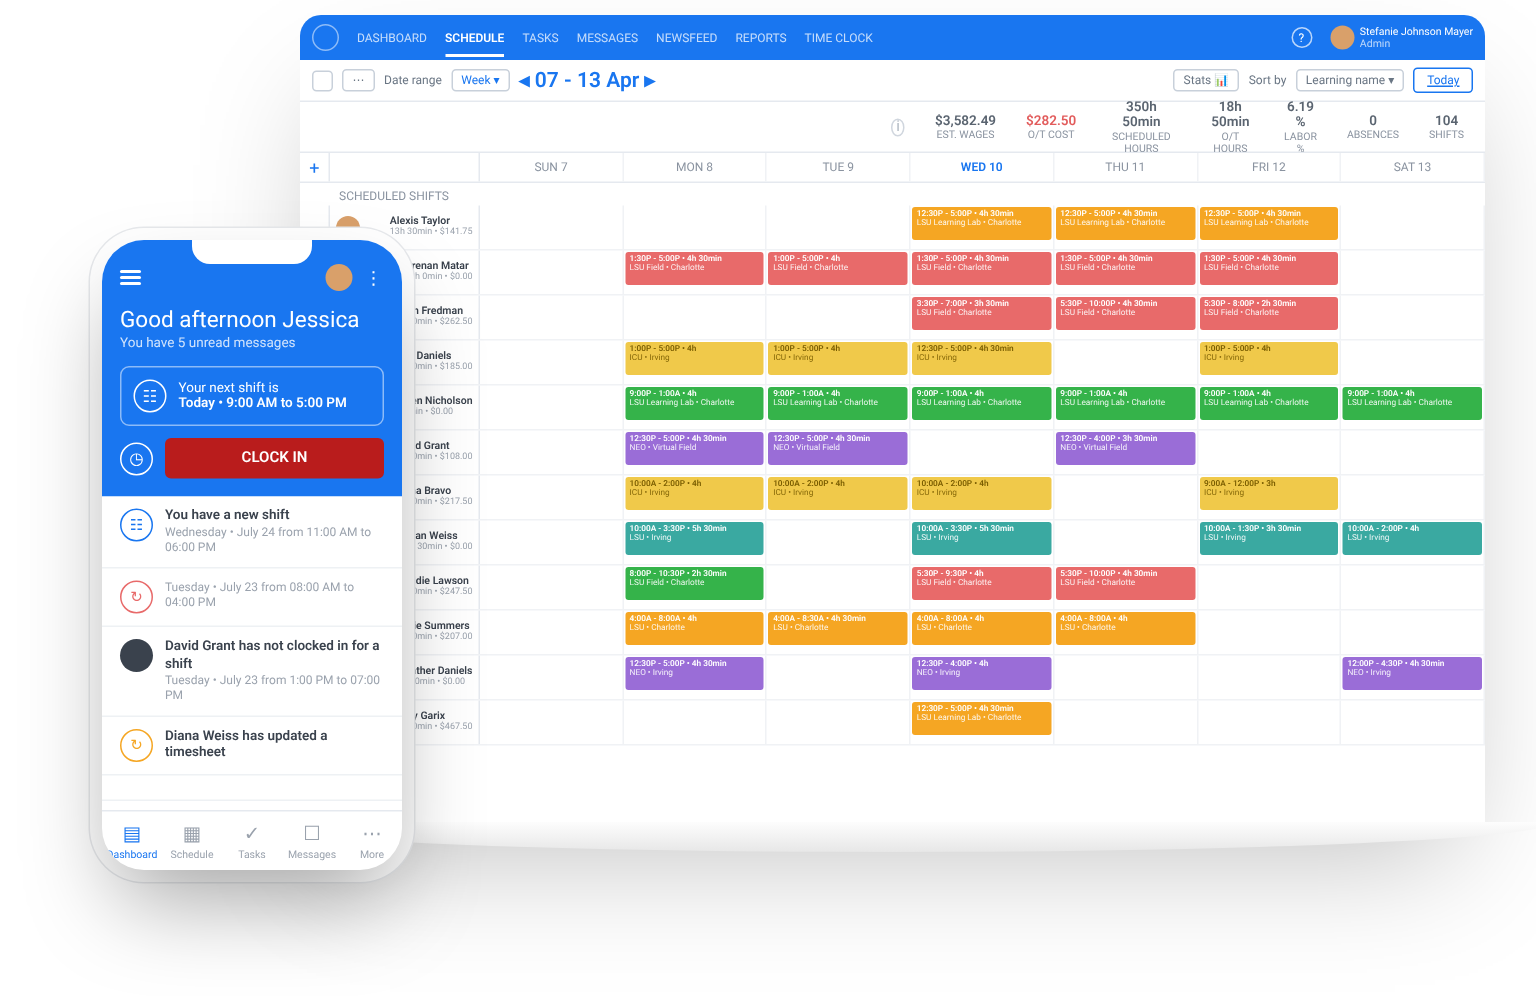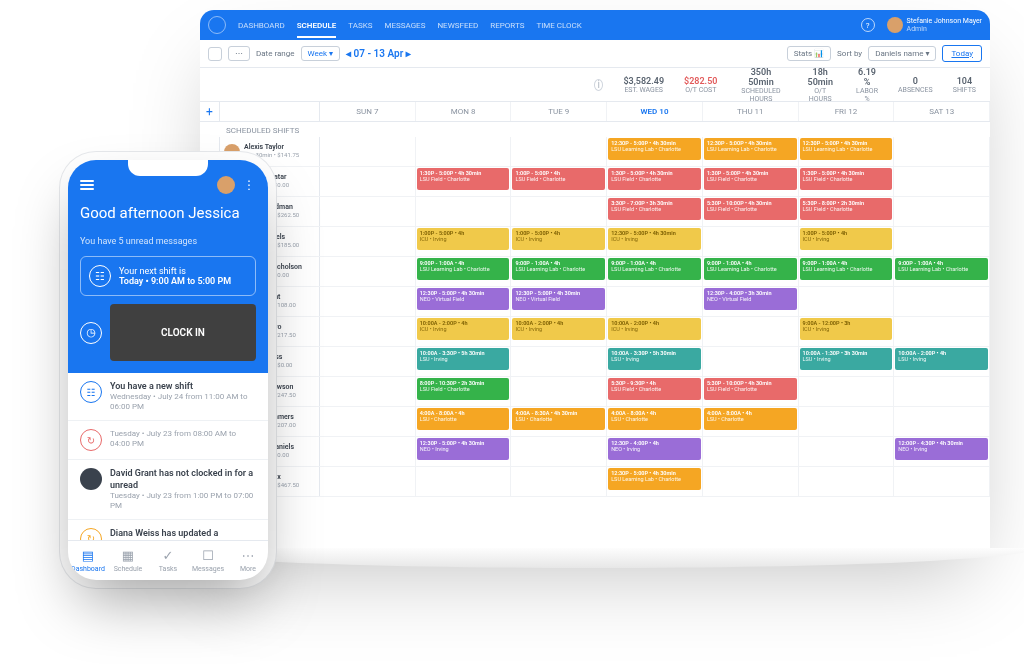--- a/index.html
+++ b/index.html
@@ -12,37 +12,37 @@
   .topbar .navitem{opacity:.75;cursor:pointer;}
   .topbar .navitem.active{opacity:1;font-weight:600;border-bottom:2px solid #fff;padding-bottom:6px;margin-bottom:-8px;}
   .topbar .spacer{flex:1;}
   .topbar .ricon{width:14px;height:14px;border:1px solid rgba(255,255,255,.7);border-radius:50%;display:flex;align-items:center;justify-content:center;font-size:8px;}
   .topbar .user{display:flex;align-items:center;gap:4px;font-size:7px;}
   .topbar .user .av{width:16px;height:16px;border-radius:50%;background:#d9a06a;}
   .subbar{height:28px;border-bottom:1px solid #e5e9ef;display:flex;align-items:center;font-size:8px;color:#6a7684;padding:0 8px;gap:6px;}
   .subbar .sq{width:14px;height:14px;border:1px solid #c8d0da;border-radius:3px;}
   .subbar .pill{border:1px solid #c8d0da;border-radius:3px;padding:2px 6px;cursor:pointer;}
   .subbar .sel{color:#1976f0;}
-  .subbar .daterange{color:#1976f0;font-weight:600;font-size:10px;}
+  .subbar .daterange{color:#1976f0;font-weight:600;font-size:14px;}
   .subbar .spacer{flex:1;}
   .subbar .todaybtn{border:1px solid #1976f0;color:#1976f0;border-radius:3px;padding:3px 8px;cursor:pointer;text-decoration:underline;}
   .statsrow{height:34px;border-bottom:1px solid #e5e9ef;display:flex;align-items:center;justify-content:flex-end;font-size:7px;color:#8a93a0;gap:20px;padding:0 14px;}
   .statsrow .stat{text-align:center;}
   .statsrow .stat .v{font-size:9px;font-weight:600;color:#5a6470;}
   .statsrow .stat .v.cost{color:#e25b5b;}
   .dayshead{height:20px;display:flex;font-size:8px;color:#8a93a0;border-bottom:1px solid #e5e9ef;}
   .dayshead .plus{width:20px;display:flex;align-items:center;justify-content:center;color:#1976f0;font-size:12px;border-right:1px solid #e5e9ef;}
   .dayshead .emp{width:100px;border-right:1px solid #e5e9ef;}
   .dayshead .day{flex:1;display:flex;align-items:center;justify-content:center;border-right:1px solid #f0f2f5;}
   .dayshead .day.active{color:#1976f0;font-weight:600;}
   .schwrap{position:absolute;left:0;right:0;top:112px;bottom:0;overflow:hidden;}
   .schhdr{font-size:8px;color:#8a93a0;padding:4px 8px 2px 26px;}
   .row{display:flex;min-height:30px;border-bottom:1px solid #f0f2f5;}
   .row .side{width:20px;border-right:1px solid #e5e9ef;}
-  .row .emp{width:100px;display:flex;align-items:center;gap:4px;padding:2px 4px;border-right:1px solid #e5e9ef;}
+  .row .emp{width:100px;display:flex;align-items:center;gap:4px;padding:2px 4px;border-right:1px solid #e5e9ef;justify-content:space-between;}
   .row .emp .av{width:16px;height:16px;border-radius:50%;background:#ccc;}
   .row .emp .txt{font-size:7px;line-height:1.1;}
   .row .emp .txt .n{font-weight:600;color:#3a424d;}
   .row .emp .txt .s{color:#9aa2ad;font-size:6px;}
   .row .cell{flex:1;border-right:1px solid #f0f2f5;padding:1px;}
   .shift{border-radius:2px;font-size:5.5px;line-height:1.15;color:#fff;padding:2px 3px;height:22px;overflow:hidden;cursor:pointer;}
   .shift .l1{font-weight:600;white-space:nowrap;}
   .shift .l2{opacity:.9;white-space:nowrap;}
   .c-orange{background:#f5a623;}
   .c-red{background:#e86a6a;}
@@ -55,27 +55,27 @@
   .phone .notch{position:absolute;left:50%;top:0;transform:translateX(-50%);width:80px;height:16px;background:#fff;border-radius:0 0 12px 12px;z-index:5;}
   .phone-inner{position:absolute;inset:0;display:flex;flex-direction:column;}
   .p-head{background:#1976f0;color:#fff;padding:16px 12px 10px;}
   .p-head .icons{display:flex;align-items:center;gap:8px;margin-bottom:10px;}
   .p-head .icons .ham{display:flex;flex-direction:column;gap:2px;}
   .p-head .icons .ham span{width:14px;height:2px;background:#fff;border-radius:1px;}
   .p-head .icons .sp{flex:1;}
   .p-head .icons .av{width:18px;height:18px;border-radius:50%;background:#d9a06a;}
   .p-head .icons .dots{font-size:12px;letter-spacing:1px;}
   .p-head h1{font-size:15px;font-weight:400;}
-  .p-head .sub{font-size:9px;opacity:.8;margin-top:14px;}
+  .p-head .sub{font-size:9px;opacity:.8;margin-top:2px;}
   .p-next{background:#1976f0;color:#fff;padding:0 12px 12px;}
   .p-next .box{border:1px solid rgba(255,255,255,.5);border-radius:6px;padding:8px;display:flex;align-items:center;gap:8px;font-size:9px;margin-bottom:8px;}
   .p-next .box .cic{width:22px;height:22px;border:1.5px solid #fff;border-radius:50%;display:flex;align-items:center;justify-content:center;font-size:11px;}
   .p-next .clockin{display:flex;align-items:center;gap:8px;}
   .p-next .clockin .cic{width:22px;height:22px;border:1.5px solid #fff;border-radius:50%;display:flex;align-items:center;justify-content:center;font-size:11px;color:#fff;}
-  .p-next .clockin button{flex:1;background:#404040;border:none;color:#fff;font-size:10px;font-weight:600;padding:23px;border-radius:4px;cursor:pointer;}
+  .p-next .clockin button{flex:1;background:#b91c1c;border:none;color:#fff;font-size:10px;font-weight:600;padding:8px;border-radius:4px;cursor:pointer;}
   .p-feed{flex:1;overflow:hidden;background:#fff;}
   .p-item{display:flex;gap:8px;padding:8px 12px;border-bottom:1px solid #eef1f4;}
   .p-item .ic{width:22px;height:22px;border:1.5px solid #9aa2ad;border-radius:50%;display:flex;align-items:center;justify-content:center;font-size:10px;flex-shrink:0;}
   .p-item .ic.blue{border-color:#1976f0;color:#1976f0;}
   .p-item .ic.red{border-color:#e86a6a;color:#e86a6a;}
   .p-item .ic.orange{border-color:#f5a623;color:#f5a623;}
   .p-item .ic.dark{border:none;background:#3a424d;}
   .p-item .tx{font-size:9px;line-height:1.25;}
   .p-item .tx .t{color:#3a424d;font-weight:600;}
   .p-item .tx .d{color:#9aa2ad;font-size:8px;}
@@ -112,21 +112,21 @@
 
   <div class="subbar">
     <div class="sq"></div>
     <div class="pill">⋯</div>
     <div>Date range</div>
     <div class="pill sel"><span>Week</span> ▾</div>
     <div class="daterange">◂ <span>07 - 13 Apr</span> ▸</div>
     <div class="spacer"></div>
     <div class="pill"><span>Stats</span> 📊</div>
     <div>Sort by</div>
-    <div class="pill"><span>Daniels name</span> ▾</div>
+    <div class="pill"><span>Learning name</span> ▾</div>
     <div class="todaybtn">Today</div>
   </div>
 
   <div class="statsrow" id="statsrow">
     <span style="margin-right:auto;margin-left:380px;font-size:10px;color:#b0b8c2;border:1px solid #d0d6de;border-radius:50%;width:12px;height:12px;display:flex;align-items:center;justify-content:center;">i</span>
   <div class="stat">
         <div class="v">$3,582.49</div>
         <div>EST. WAGES</div>
       </div>
       <div class="stat">
@@ -634,21 +634,21 @@
         </div>
         <div class="p-item">
           <div class="ic red">↻</div>
           <div class="tx">
             <div class="d">Tuesday • July 23 from 08:00 AM to 04:00 PM</div>
           </div>
         </div>
         <div class="p-item">
           <div class="ic dark"></div>
           <div class="tx">
-            <div class="t">David Grant has not clocked in for a unread</div>
+            <div class="t">David Grant has not clocked in for a shift</div>
             <div class="d">Tuesday • July 23 from 1:00 PM to 07:00 PM</div>
           </div>
         </div>
         <div class="p-item">
           <div class="ic orange">↻</div>
           <div class="tx">
             <div class="t">Diana Weiss has updated a timesheet</div>
           </div>
         </div>
         <div class="p-item"></div>

